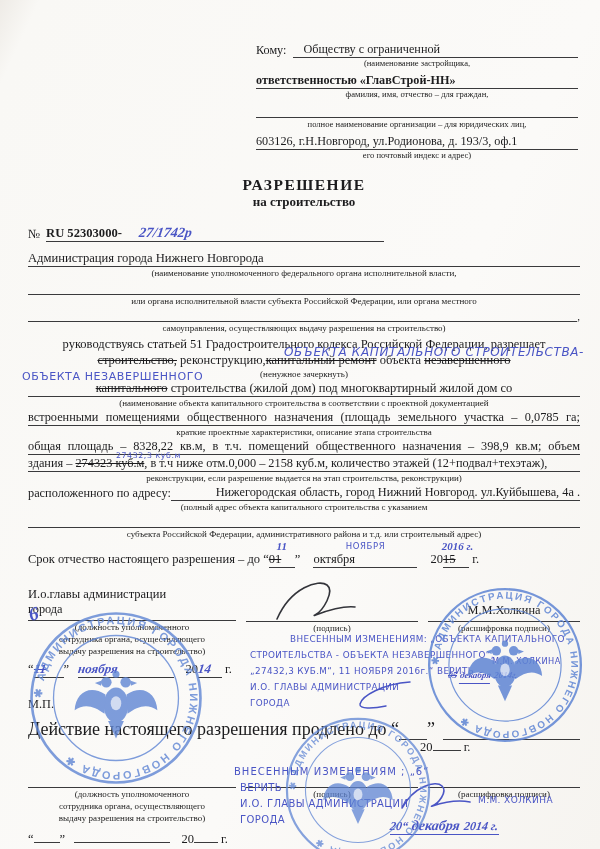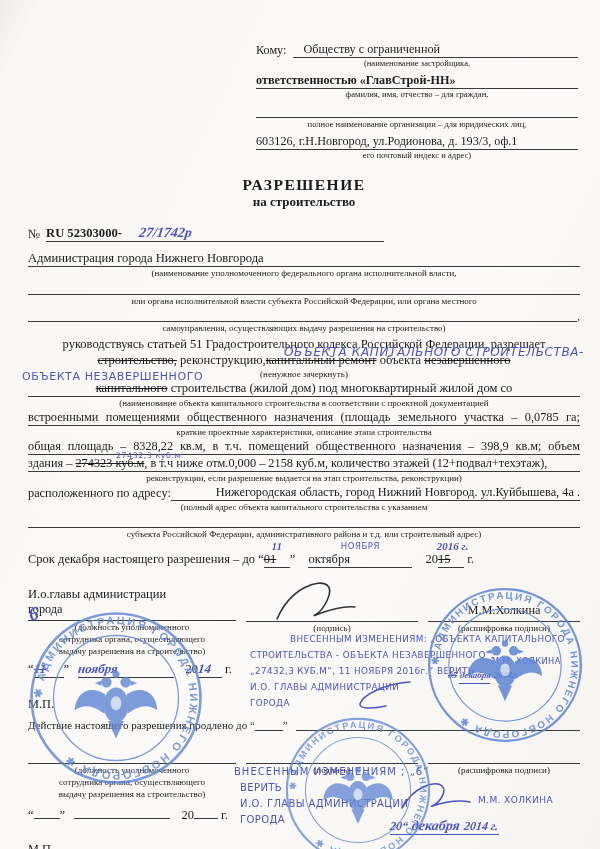--- a/index.html
+++ b/index.html
@@ -145,21 +145,21 @@
       <div class="row body-line">
         <span>расположенного  по адресу: </span>
         <span class="fill" style="text-align:right;">Нижегородская область, город Нижний Новгород.  ул.Куйбышева, 4а .</span>
       </div>
       <div class="cap cap-l">(полный адрес объекта капитального строительства с указанием</div>
       <div class="uline" style="height:14px;"></div>
       <div class="cap cap-l">субъекта Российской Федерации, административного района и т.д. или строительный адрес)</div>
     </div>
 
     <div style="margin-top:12px;font-size:12.5px;">
-      <span>Срок декабря настоящего разрешения – до “</span><span class="rel"><span class="blank" style="width:26px;"><span class="st">01</span></span><span class="over hw-c" style="font-size:11px;">11</span></span><span>”</span>
+      <span>Срок отчество настоящего разрешения – до “</span><span class="rel"><span class="blank" style="width:26px;"><span class="st">01</span></span><span class="over hw-c" style="font-size:11px;">11</span></span><span>”</span>
       <span class="rel" style="margin-left:10px;"><span class="blank" style="width:104px;">октября</span><span class="over hw" style="font-size:8.5px;top:-11px;">НОЯБРЯ</span></span>
       <span class="rel" style="margin-left:10px;"><span>20</span><span class="blank" style="width:26px;"><span class="st">15</span></span><span class="over hw-c" style="font-size:11px;left:70%;">2016 г.</span></span>
       <span>г.</span>
     </div>
 
     <div class="sigrow">
       <div class="sigcol1">
         <div class="body-line" style="font-size:12.5px;">И.о.главы  администрации</div>
         <div class="sigline">города</div>
         <div class="cap cap-l">(должность уполномоченного</div>
@@ -183,25 +183,29 @@
     </div>
 
     <div style="margin-top:4px;font-size:12.5px;width:250px;">
       <span>“</span><span class="blank" style="width:30px;"><span class="hw-c st" style="font-size:13px;">11</span></span><span>”</span>
       <span class="blank" style="width:96px;margin-left:6px;"><span class="hw-c" style="font-size:13px;">ноября</span></span>
       <span style="margin-left:8px;">20</span><span class="blank" style="width:24px;"><span class="hw-c" style="font-size:13px;">14</span></span>
       <span>г.</span>
     </div>
     <div class="mp">М.П.</div>
 
-    <div class="row" style="margin-top:7px;font-size:11px;">
+    <div class="row" style="margin-top:7px;font-size:18px;">
       <span>Действие настоящего разрешения продлено до “</span>
       <span class="blank" style="width:28px;"></span>
         <span>”</span>
       <span class="fill" style="margin-left:8px;"></span>
+    </div>
+    <div style="margin-left:392px;font-size:12.5px;">
+      <span>20</span><span class="blank" style="width:28px;"></span>
+      <span>г.</span>
     </div>
 
     <div class="sigrow" style="margin-top:14px;">
       <div class="sigcol1">
         <div class="sigline"></div>
         <div class="cap cap-l">(должность уполномоченного</div>
         <div class="cap cap-l">сотрудника органа, осуществляющего</div>
         <div class="cap cap-l">выдачу разрешения на строительство)</div>
       </div>
       <div class="sigcol2">

